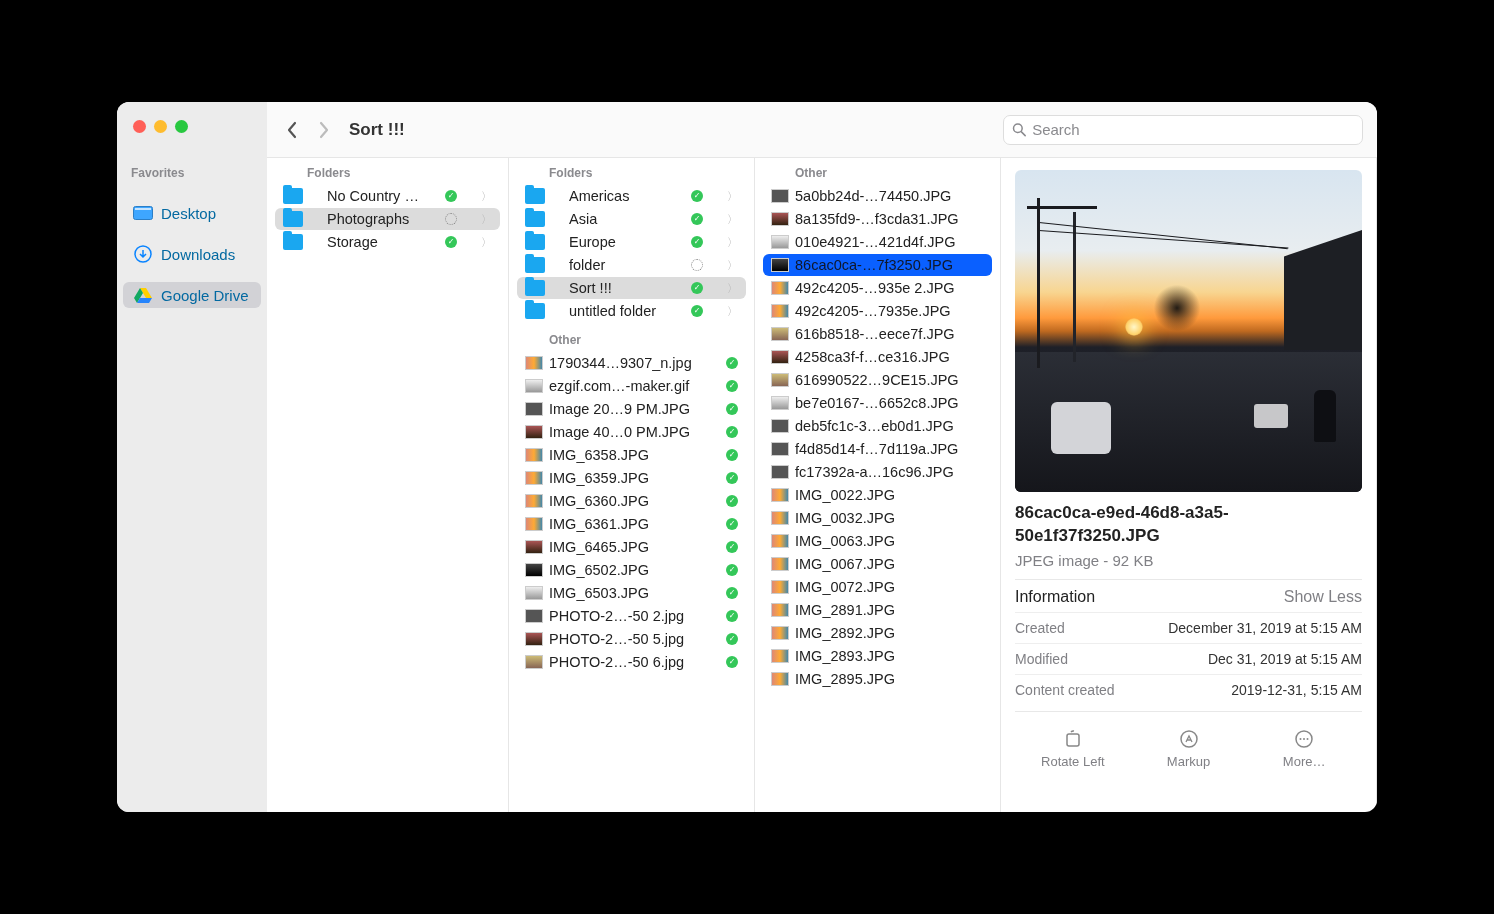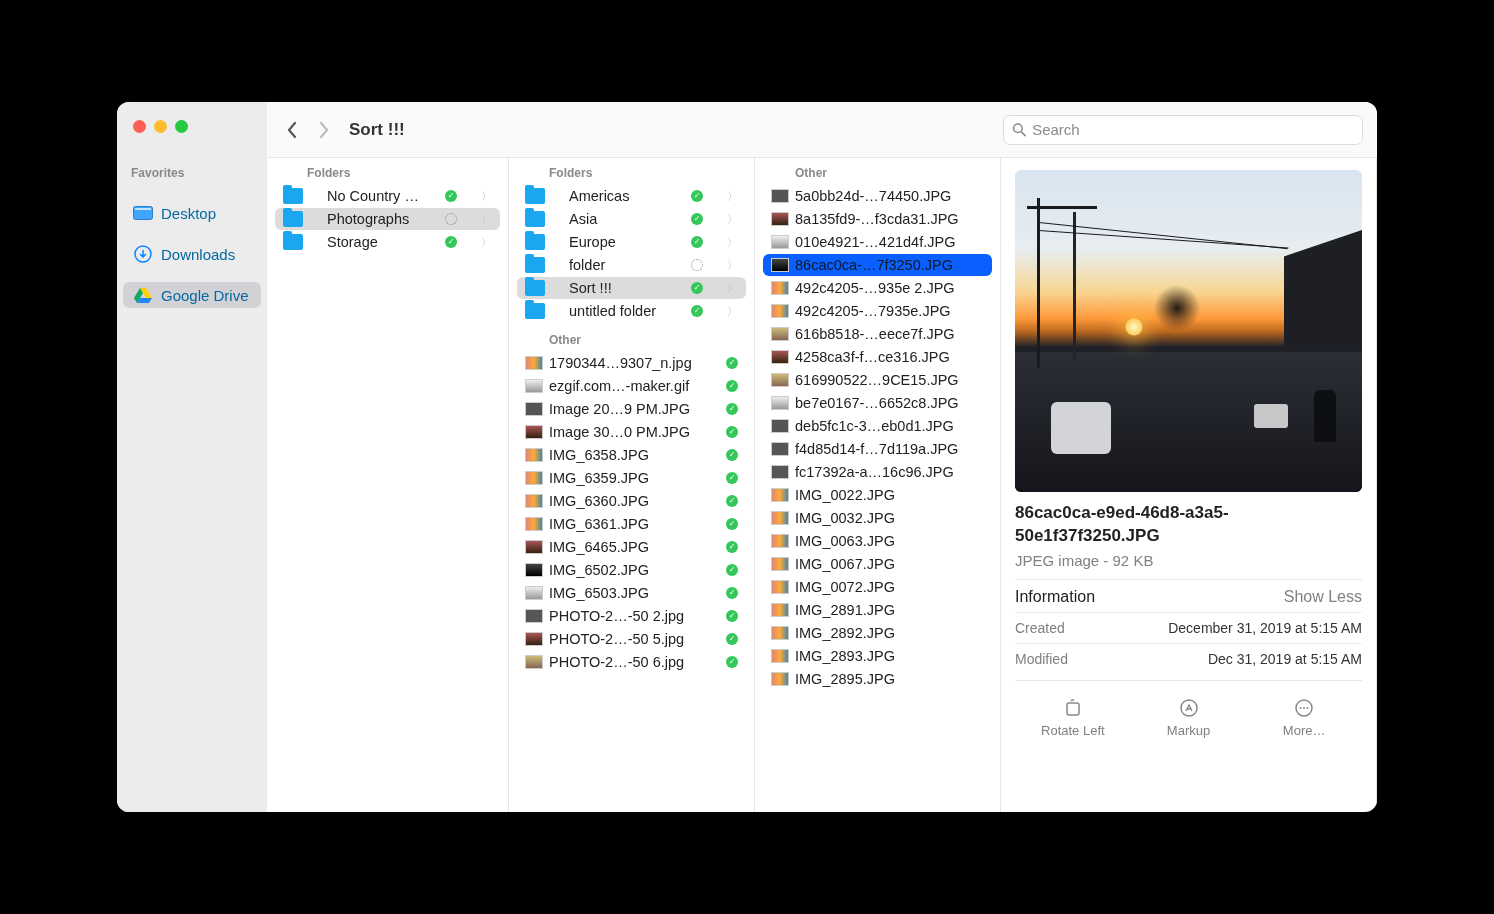--- a/index.html
+++ b/index.html
@@ -436,21 +436,21 @@
     <span class="fname">ezgif.com…-maker.gif</span>
     <span class="badge"></span>
   </div>
             <div class="row">
     <span class="thumb t5"></span>
     <span class="fname">Image 20…9 PM.JPG</span>
     <span class="badge"></span>
   </div>
             <div class="row">
     <span class="thumb t2"></span>
-    <span class="fname">Image 30…0 PM.JPG</span>
+    <span class="fname">Image 40…0 PM.JPG</span>
     <span class="badge"></span>
   </div>
             <div class="row">
     <span class="thumb t4"></span>
     <span class="fname">IMG_6358.JPG</span>
     <span class="badge"></span>
   </div>
             <div class="row">
     <span class="thumb t4"></span>
     <span class="fname">IMG_6359.JPG</span>
@@ -638,20 +638,24 @@
             <span class="more">Show Less</span>
           </div>
           <div id="pvrows">
               <div class="pv-info-row">
     <span class="k">Created</span>
     <span class="v">December 31, 2019 at 5:15 AM</span>
   </div>
               <div class="pv-info-row">
     <span class="k">Modified</span>
     <span class="v">Dec 31, 2019 at 5:15 AM</span>
+  </div>
+              <div class="pv-info-row">
+    <span class="k">Content created</span>
+    <span class="v">2019-12-31, 5:15 AM</span>
   </div>
             </div>
           <div class="pv-actions" id="pvactions">
               <div class="pv-act">
      <span class="ic">
                   <svg width="20" height="20" viewBox="0 0 20 20">
                     <rect x="4" y="5" width="12" height="12" rx="2" fill="none" stroke="#888" stroke-width="1.5"></rect>
                     <path d="M8 3 a3 3 0 0 1 3 -1" fill="none" stroke="#888" stroke-width="1.5"></path>
                   </svg>
                 </span>

